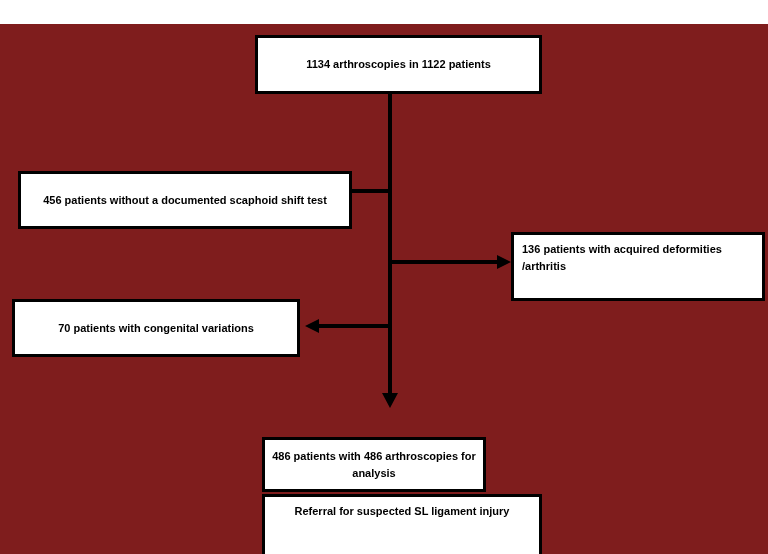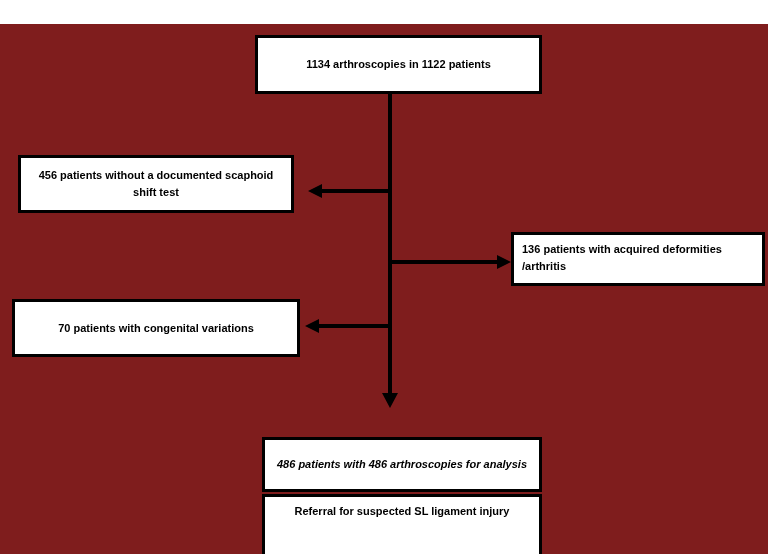--- a/index.html
+++ b/index.html
@@ -73,37 +73,37 @@
 
   <div class="box" style="left:255px; top:11px; width:287px; height:59px;">
     <div>1134 arthroscopies in 1122 patients</div>
   </div>
 
   <div class="shaft" style="left:388px; top:70px; width:4px; height:300px;"></div>
   <div class="head down" style="left:382px; top:369px;"></div>
 
   <div class="shaft" style="left:320px; top:165px; width:72px; height:4px;"></div>
   <div class="head left" style="left:308px; top:160px;"></div>
-  <div class="box" style="left:18px; top:131px; width:276px; height:58px;">
+  <div class="box" style="left:18px; top:147px; width:334px; height:58px;">
     <div>456 patients without a documented scaphoid shift test</div>
   </div>
 
   <div class="shaft" style="left:388px; top:236px; width:109px; height:4px;"></div>
   <div class="head right" style="left:497px; top:231px;"></div>
-  <div class="box left-align" style="left:511px; top:208px; width:254px; height:54px;">
+  <div class="box left-align" style="left:511px; top:208px; width:254px; height:69px;">
     <div>136 patients with acquired deformities /arthritis</div>
   </div>
 
   <div class="shaft" style="left:317px; top:300px; width:75px; height:4px;"></div>
   <div class="head left" style="left:305px; top:295px;"></div>
   <div class="box" style="left:12px; top:275px; width:288px; height:58px;">
     <div>70 patients with congenital variations</div>
   </div>
 
-  <div class="box" style="left:262px; top:413px; width:280px; height:55px;font-style:italic;">
+  <div class="box" style="left:262px; top:413px; width:224px; height:55px;">
     <div>486 patients with 486 arthroscopies for analysis</div>
   </div>
 
   <div class="box top-align" style="left:262px; top:470px; width:280px; height:77px;">
     <div>
       <div>Referral for suspected SL ligament injury</div>
     </div>
   </div>
 
 </div>

